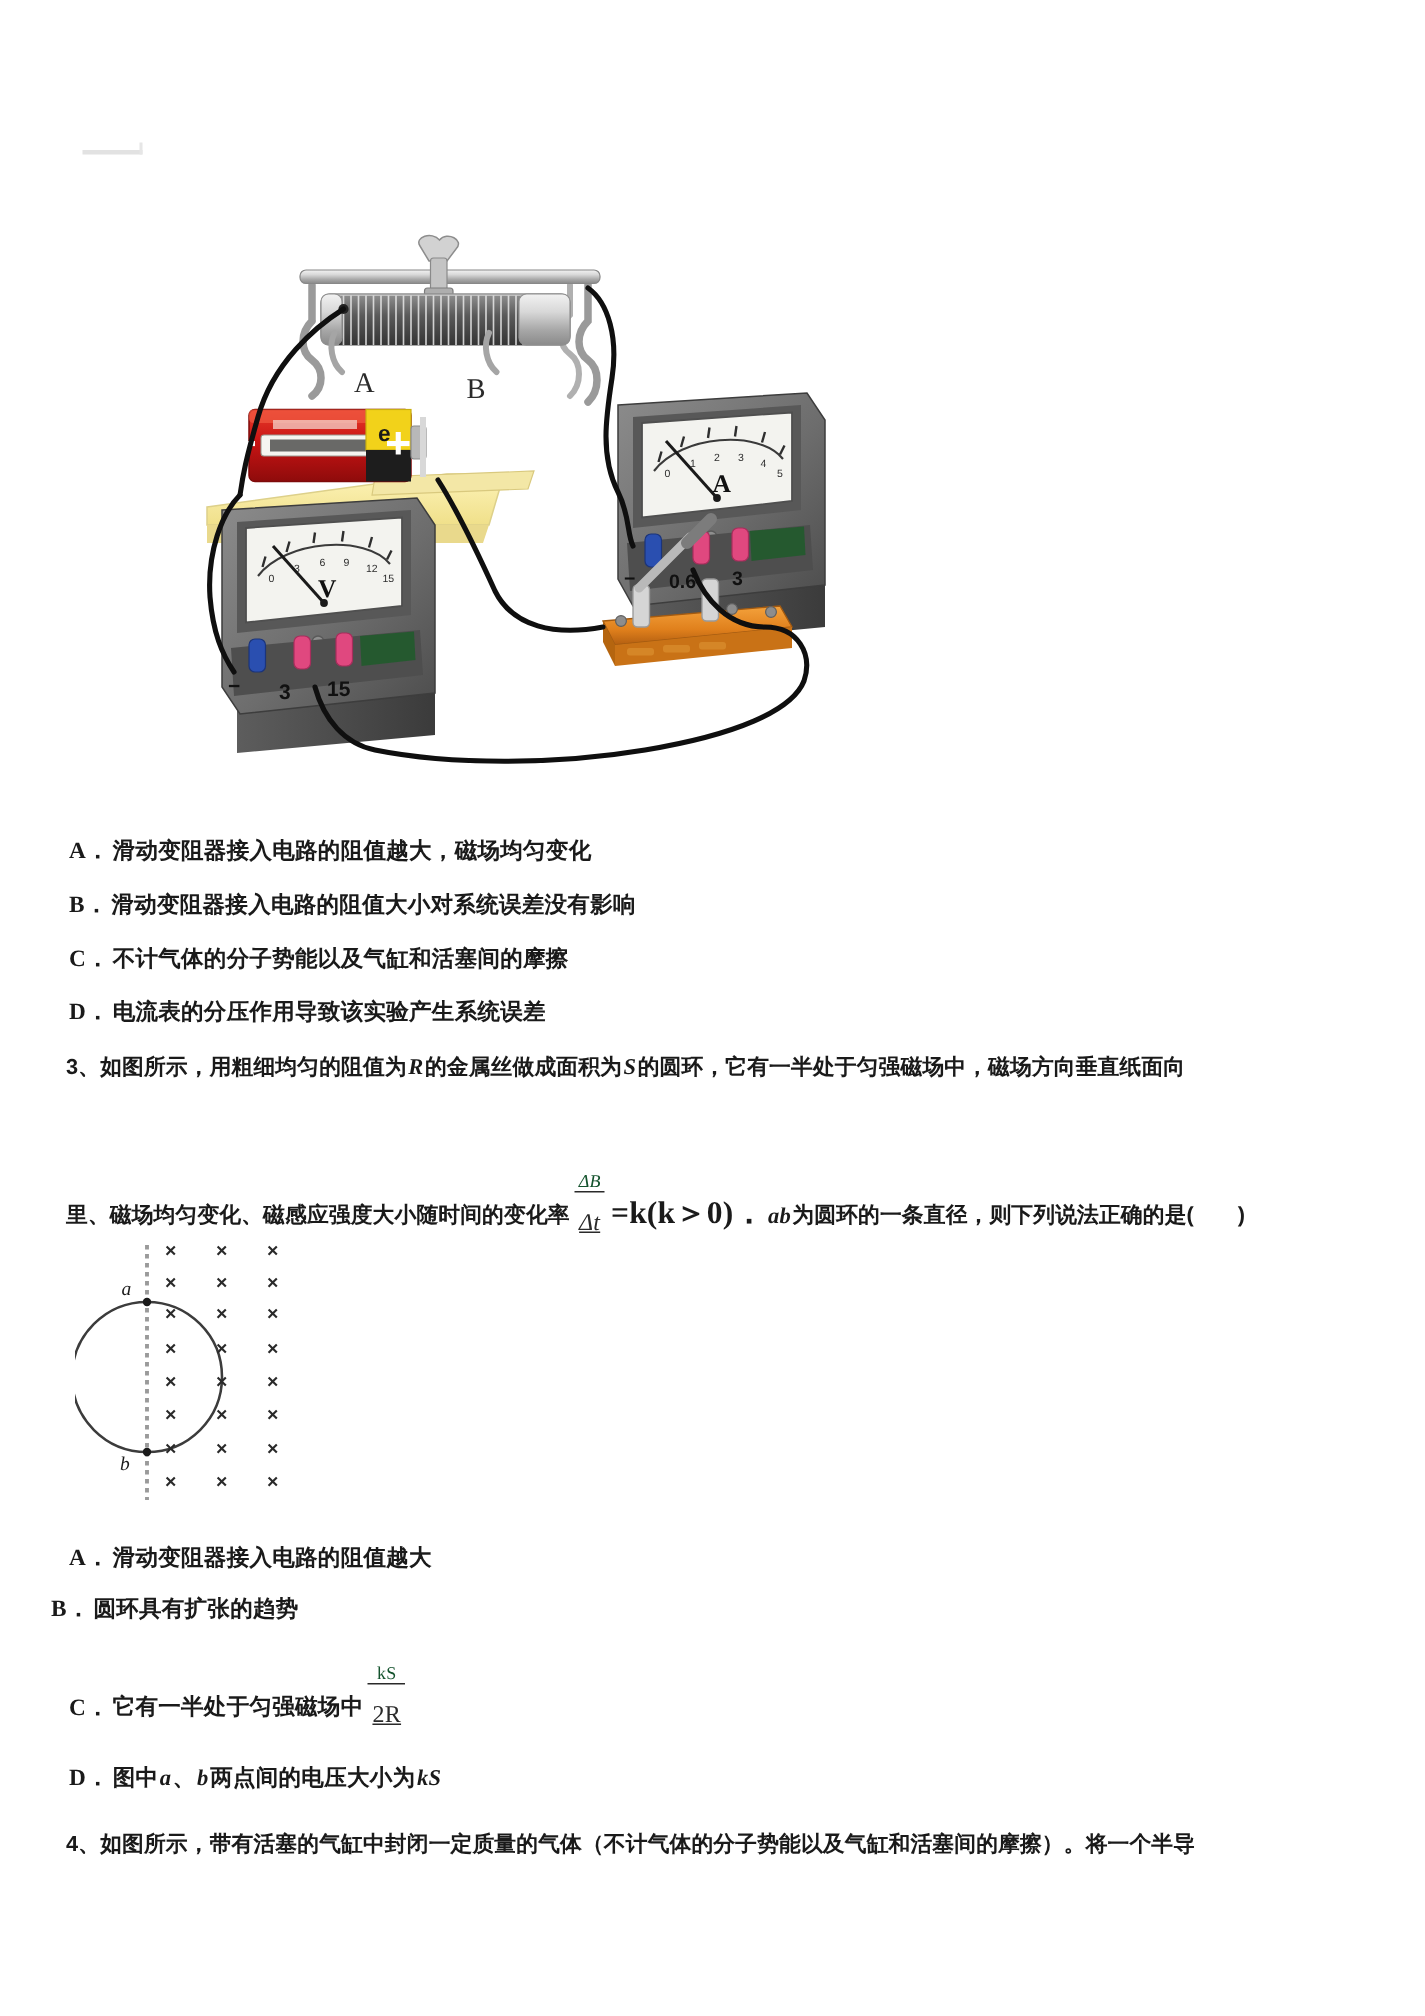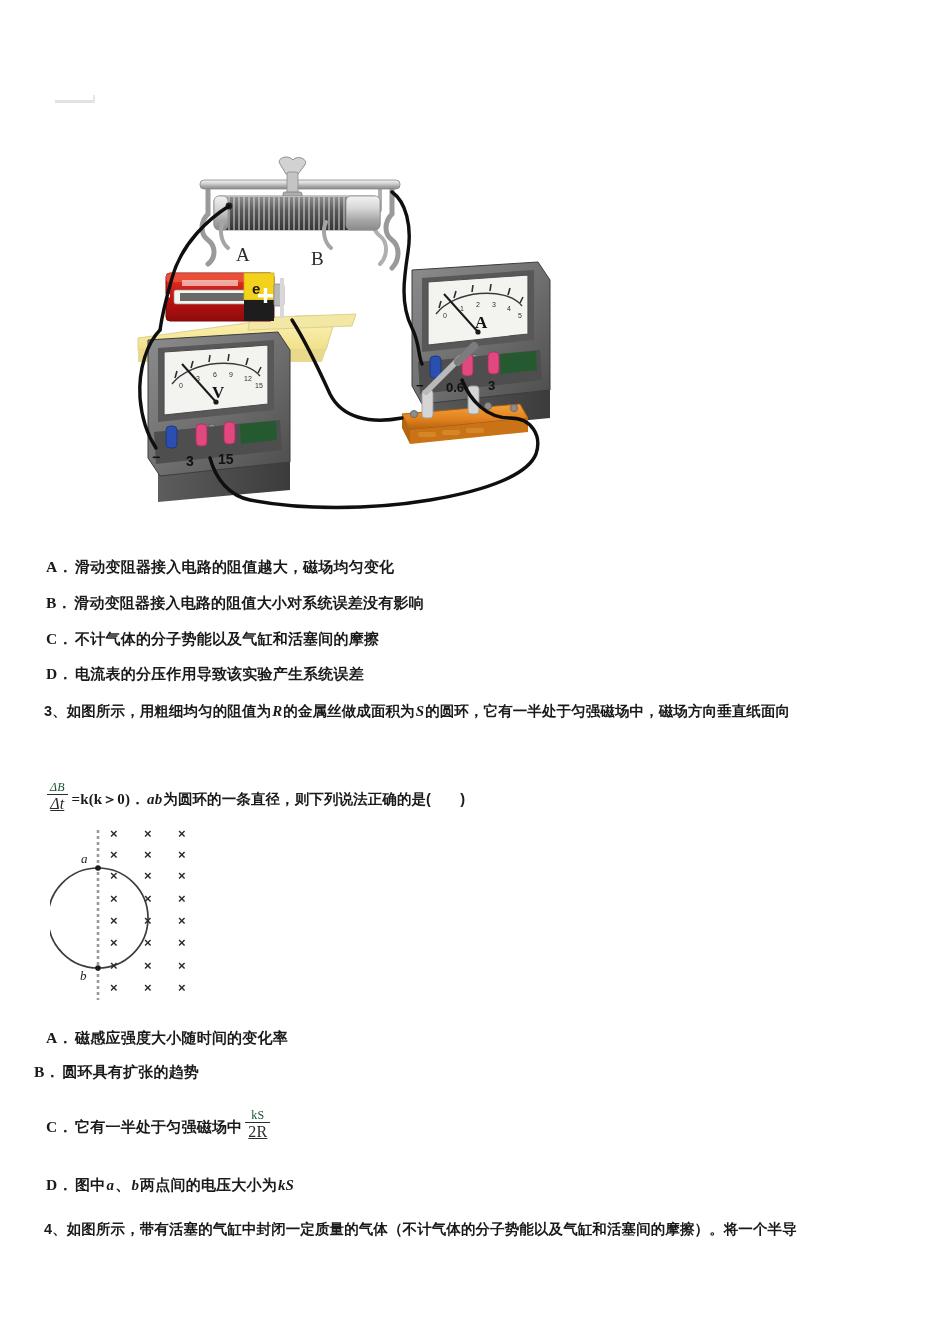--- a/index.html
+++ b/index.html
@@ -72,21 +72,21 @@
   .mathvar {
     font-family: "Liberation Serif", "DejaVu Serif", serif;
     font-style: italic;
     font-weight: 700;
     font-size: 15px;
     padding: 0 1px;
   }
   .mathvar-up {
     font-family: "Liberation Serif", "DejaVu Serif", serif;
     font-weight: 700;
-    font-size: 15px;
+    font-size: 21px;
     padding: 0 1px;
   }
 
   
   .frac {
     display: inline-block;
     vertical-align: -0.42em;
     text-align: center;
     font-family: "Liberation Serif", "DejaVu Serif", serif;
     font-weight: 400;
@@ -99,21 +99,21 @@
     display: block;
     font-size: 12px;
     font-style: italic;
     padding: 0 3px;
     color: #14532d;
   }
   .frac .den {
     display: block;
     font-size: 16px;
     font-style: italic;
-    padding: 0 3px;
+    padding: 12px 3px;
     border-top: 1.3px solid #2a2a2a;
     color: #2a2a2a;
     text-decoration: underline;
   }
   .frac.upr .num, .frac.upr .den { font-style: normal; }
 
   
   .field-figure {
     position: absolute;
     left: 50px;
@@ -371,21 +371,21 @@
 </div>
 <div class="opt" style="left:46px; top:664px;">
   <span class="lbl">D．</span><span>电流表的分压作用导致该实验产生系统误差</span>
 </div>
 
 <div class="qline" style="left:44px; top:702px;">
   <span>3、</span><span>如图所示，用粗细均匀的阻值为</span><span class="mathvar">R</span><span>的金属丝做成面积为</span><span class="mathvar">S</span><span>的圆环，它有一半处于匀强磁场中，磁场方向垂直纸面向</span>
 </div>
 
 <div class="qline" style="left:44px; top:782px;">
-  <span class="frac"><span class="num">ΔB</span><span class="den">Δt</span></span><span class="mathvar-up">=k(k＞0)．</span><span class="mathvar">ab</span><span>为圆环的一条直径，则下列说法正确的是(　　)</span>
+  <span>里、磁场均匀变化、磁感应强度大小随时间的变化率</span><span class="frac"><span class="num">ΔB</span><span class="den">Δt</span></span><span class="mathvar-up">=k(k＞0)．</span><span class="mathvar">ab</span><span>为圆环的一条直径，则下列说法正确的是(　　)</span>
 </div>
 
 <div class="field-figure">
 <svg width="260" height="195" viewBox="0 0 260 195" xmlns="http://www.w3.org/2000/svg">
 
   <line x1="48" y1="12" x2="48" y2="182" stroke="#9a9a9a" stroke-width="2.6" stroke-dasharray="3 3"></line>
 
   <circle cx="48" cy="100" r="50" fill="none" stroke="#3c3c3c" stroke-width="1.7"></circle>
 
   <circle cx="48" cy="50" r="2.8" fill="#1a1a1a"></circle>
@@ -417,21 +417,21 @@
         <text x="94" y="152">×</text>
         <text x="128" y="152">×</text>
     <text x="60" y="174">×</text>
         <text x="94" y="174">×</text>
         <text x="128" y="174">×</text>
   </g>
 </svg>
 </div>
 
 <div class="opt" style="left:46px; top:1028px;">
-  <span class="lbl">A．</span><span>磁感应强度大小随时间的变化率</span>
+  <span class="lbl">A．</span><span>滑动变阻器接入电路的阻值越大</span>
 </div>
 <div class="opt" style="left:34px; top:1062px;">
   <span class="lbl">B．</span><span>圆环具有扩张的趋势</span>
 </div>
 <div class="opt" style="left:46px; top:1110px;">
   <span class="lbl">C．</span><span>它有一半处于匀强磁场中</span><span class="frac upr"><span class="num">kS</span><span class="den">2R</span></span>
 </div>
 <div class="opt" style="left:46px; top:1175px;">
   <span class="lbl">D．</span><span>图中</span><span class="mathvar">a</span><span>、</span><span class="mathvar">b</span><span>两点间的电压大小为</span><span class="mathvar">kS</span>
 </div>

